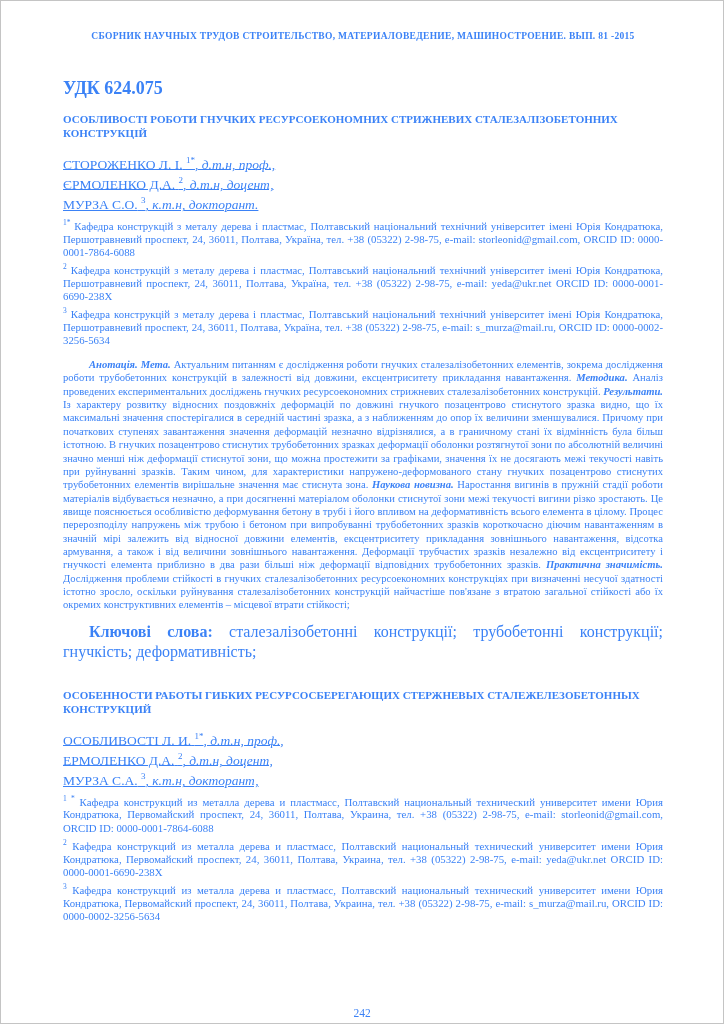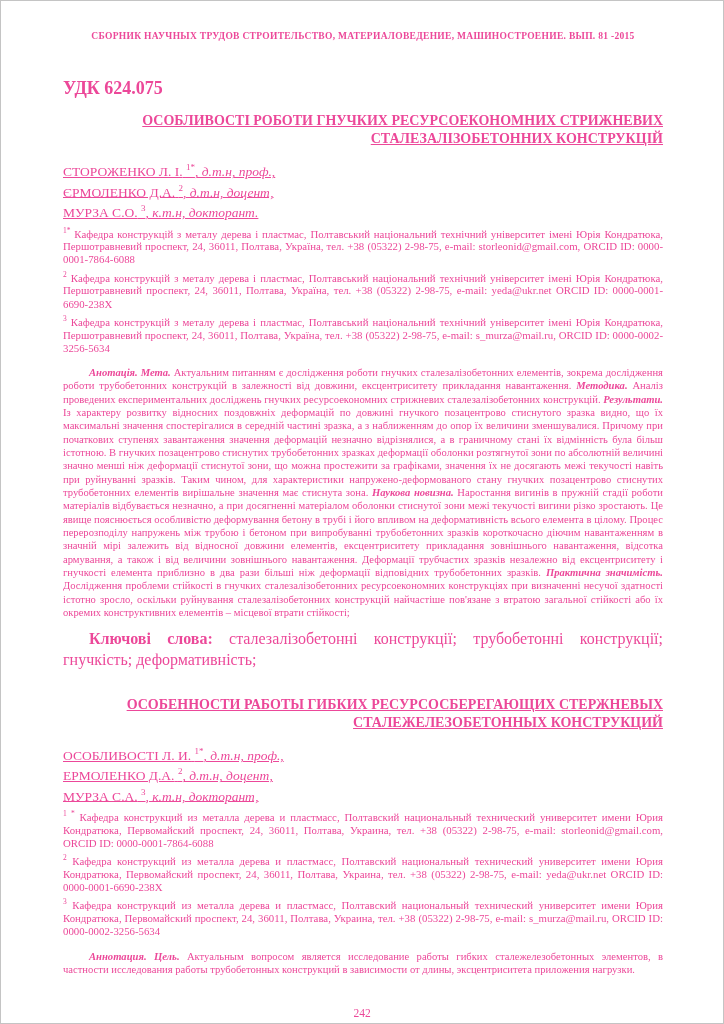--- a/index.html
+++ b/index.html
@@ -1,29 +1,29 @@
 <!DOCTYPE html>
 <html><head>
 <meta charset="utf-8">
 <style>
   * { margin:0; padding:0; box-sizing:border-box; }
   html,body { background:#fff; }
   .page {
     width:724px; height:1024px; overflow:hidden; position:relative;
     background:#fff; border:1px solid #c4c4c4;
     padding:30px 60px 0 62px;
-    font-family:"Liberation Serif","DejaVu Serif",serif; color:#ec4899;
+    font-family:"Liberation Serif","DejaVu Serif",serif; color:#3b82f6;
   }
   .running-header {
     text-align:center; font-weight:bold; font-size:9.5px; letter-spacing:0.3px;
     white-space:nowrap;
   }
   .udc { margin-top:37px; font-weight:bold; font-size:18px; }
   .paper-title {
-    margin-top:13px; text-align:right; font-weight:bold; font-size:14px; line-height:1.3;text-decoration:underline;
+    margin-top:13px; text-align:left; font-weight:bold; font-size:11px; line-height:1.3;
   }
   .authors { margin-top:13px; font-size:13.5px; line-height:1.4;text-decoration:underline; }
   .author-line sup { font-size:9px; }
   .a-role { font-style:italic; }
   .affs { }
   .aff {
     font-size:10.8px; line-height:1.22; text-align:justify; margin-top:3px;
   }
   .aff sup { font-size:7.5px; }
   .abstract {
@@ -73,17 +73,16 @@
     <div class="author-line"><span>ЕРМОЛЕНКО Д.А.</span> <sup>2</sup><span class="a-role">, д.т.н, доцент,</span></div>
     <div class="author-line"><span>МУРЗА С.А.</span> <sup>3</sup><span class="a-role">, к.т.н, докторант,</span></div>
   </div>
 
   <div class="affs">
     <p class="aff"><sup>1 *</sup><span> Кафедра конструкций из металла дерева и пластмасс, Полтавский национальный технический университет имени Юрия Кондратюка, Первомайский проспект, 24, 36011, Полтава, Украина, тел. +38 (05322) 2-98-75, e-mail: storleonid@gmail.com, ORCID ID: 0000-0001-7864-6088</span></p>
     <p class="aff"><sup>2</sup><span> Кафедра конструкций из металла дерева и пластмасс, Полтавский национальный технический университет имени Юрия Кондратюка, Первомайский проспект, 24, 36011, Полтава, Украина, тел. +38 (05322) 2-98-75, e-mail: yeda@ukr.net ORCID ID: 0000-0001-6690-238X</span></p>
     <p class="aff"><sup>3</sup><span> Кафедра конструкций из металла дерева и пластмасс, Полтавский национальный технический университет имени Юрия Кондратюка, Первомайский проспект, 24, 36011, Полтава, Украина, тел. +38 (05322) 2-98-75, e-mail: s_murza@mail.ru, ORCID ID: 0000-0002-3256-5634</span></p>
   </div>
 
-  <p class="abstract"><span class="abs-label">Аннотация. Цель.</span><span> Актуальным вопросом является исследование работы гибких сталежелезобетонных элементов, в частности исследования работы трубобетонных конструкций в зависимости от длины, эксцентриситета приложения нагрузки.</span></p>
 
   <div class="page-number">242</div>
 
 </div>
 
 </body></html>

